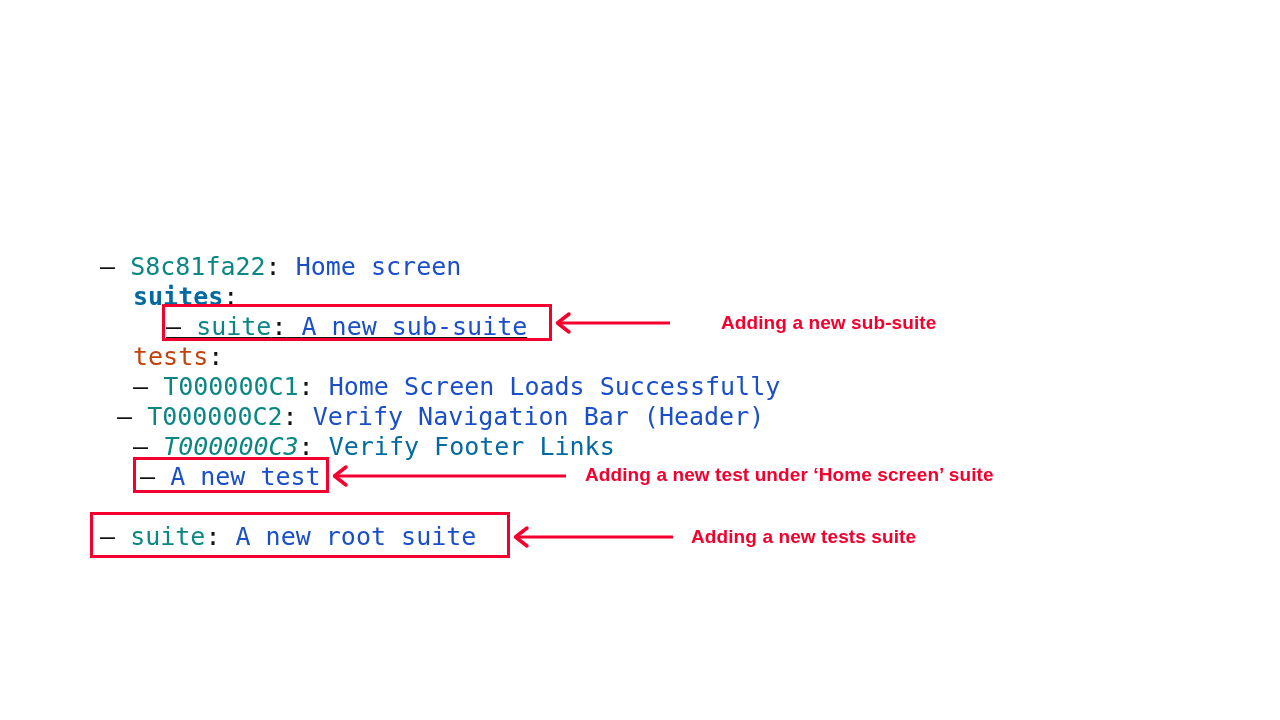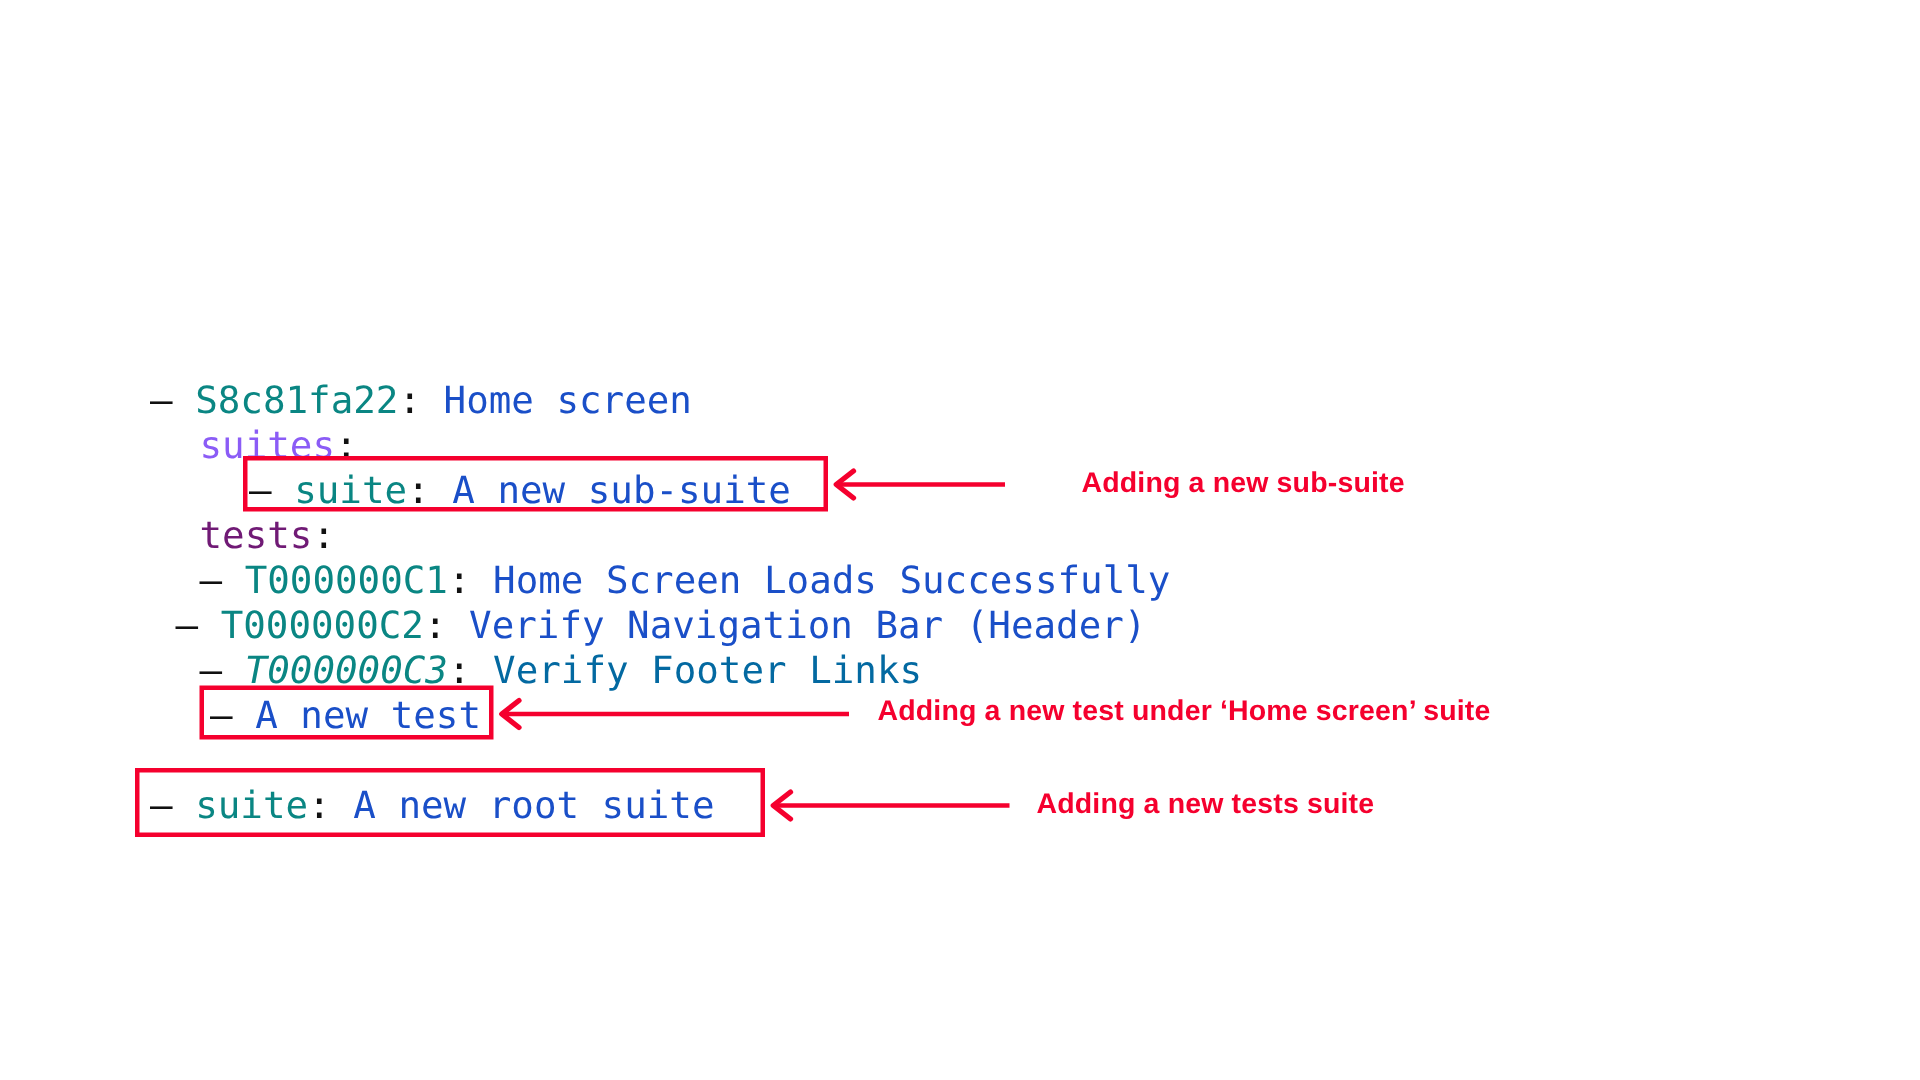--- a/index.html
+++ b/index.html
@@ -75,23 +75,23 @@
     line-height: 20px;
     white-space: nowrap;
     letter-spacing: 0.1px;
   }
 </style>
 </head>
 <body>
 
 <div id="stage">
     <div class="code-line" style="left: 100px; top: 252px;"><span class="bullet" style="color: rgb(17, 17, 17);">–</span> <span class="key" style="color: rgb(10, 134, 131);">S8c81fa22</span><span class="punct" style="color: rgb(17, 17, 17);">:</span> <span class="val" style="color: rgb(26, 79, 200);">Home screen</span></div>
-    <div class="code-line" style="left: 133px; top: 282px;"><span class="key" style="color: #8b5cf6;">suites</span><span class="punct" style="color: rgb(17, 17, 17);">:</span></div>
-    <div class="code-line" style="left: 166px; top: 312px;"><span class="bullet" style="color: rgb(17, 17, 17);">–</span> <span class="key" style="color: rgb(10, 134, 131);">suite</span><span class="punct" style="color: rgb(17, 17, 17);">:</span> <span class="val" style="color: rgb(26, 79, 200);">A new sub-suite</span></div>
-    <div class="code-line" style="left: 133px; top: 342px;"><span class="key" style="color: #701a75;">tests</span><span class="punct" style="color: rgb(17, 17, 17);">:</span></div>
+    <div class="code-line" style="left: 133px; top: 282px;"><span class="key" style="color: #0369a1; font-weight: bold;">suites</span><span class="punct" style="color: rgb(17, 17, 17);">:</span></div>
+    <div class="code-line" style="left: 166px; top: 312px; text-decoration: underline;"><span class="bullet" style="color: rgb(17, 17, 17);">–</span> <span class="key" style="color: rgb(10, 134, 131);">suite</span><span class="punct" style="color: rgb(17, 17, 17);">:</span> <span class="val" style="color: rgb(26, 79, 200);">A new sub-suite</span></div>
+    <div class="code-line" style="left: 133px; top: 342px;"><span class="key" style="color: #c2410c;">tests</span><span class="punct" style="color: rgb(17, 17, 17);">:</span></div>
     <div class="code-line" style="left: 133px; top: 372px; text-align: right;"><span class="bullet" style="color: rgb(17, 17, 17);">–</span> <span class="key" style="color: rgb(10, 134, 131);">T000000C1</span><span class="punct" style="color: rgb(17, 17, 17);">:</span> <span class="val" style="color: rgb(26, 79, 200);">Home Screen Loads Successfully</span></div>
     <div class="code-line" style="left: 117px; top: 402px;"><span class="bullet" style="color: rgb(17, 17, 17);">–</span> <span class="key" style="color: rgb(10, 134, 131);">T000000C2</span><span class="punct" style="color: rgb(17, 17, 17);">:</span> <span class="val" style="color: rgb(26, 79, 200);">Verify Navigation Bar (Header)</span></div>
     <div class="code-line" style="left: 133px; top: 432px;"><span class="bullet" style="color: rgb(17, 17, 17);">–</span> <span class="key" style="color: rgb(10, 134, 131); font-style: italic;">T000000C3</span><span class="punct" style="color: rgb(17, 17, 17);">:</span> <span class="val" style="color: #0369a1;">Verify Footer Links</span></div>
     <div class="code-line" style="left: 100px; top: 522px;"><span class="bullet" style="color: rgb(17, 17, 17);">–</span> <span class="key" style="color: rgb(10, 134, 131);">suite</span><span class="punct" style="color: rgb(17, 17, 17);">:</span> <span class="val" style="color: rgb(26, 79, 200);">A new root suite</span></div>
     <div class="code-line" style="left: 140px; top: 462px;"><span class="bullet" style="color: rgb(17, 17, 17);">–</span> <span class="val" style="color: rgb(26, 79, 200);">A new test</span></div>
     <div class="hl-box" style="left: 162px; top: 304px; width: 390px; height: 37px; border-color: rgb(245, 0, 46);"></div>
     <div class="hl-box" style="left: 133px; top: 457px; width: 196px; height: 36px; border-color: rgb(245, 0, 46);"></div>
     <div class="hl-box" style="left: 90px; top: 512px; width: 420px; height: 46px; border-color: rgb(245, 0, 46);"></div>
     <div class="arrow" style="left: 556px; top: 311px; width: 114px;">
       <svg width="114" height="24" viewBox="0 0 114 24">

